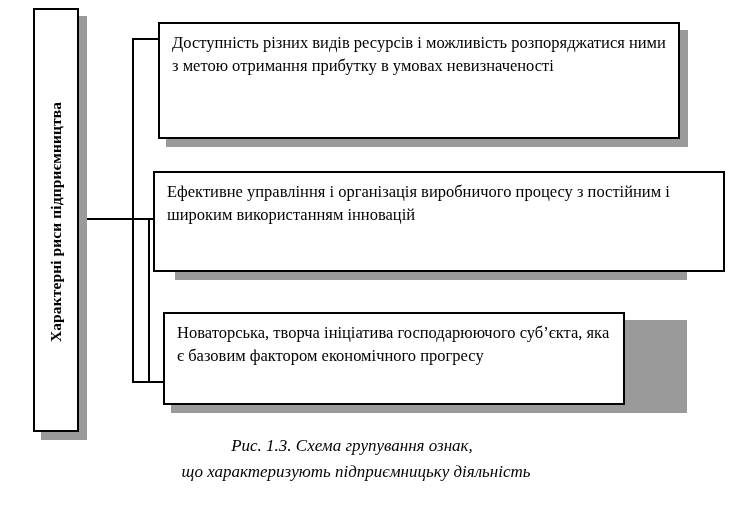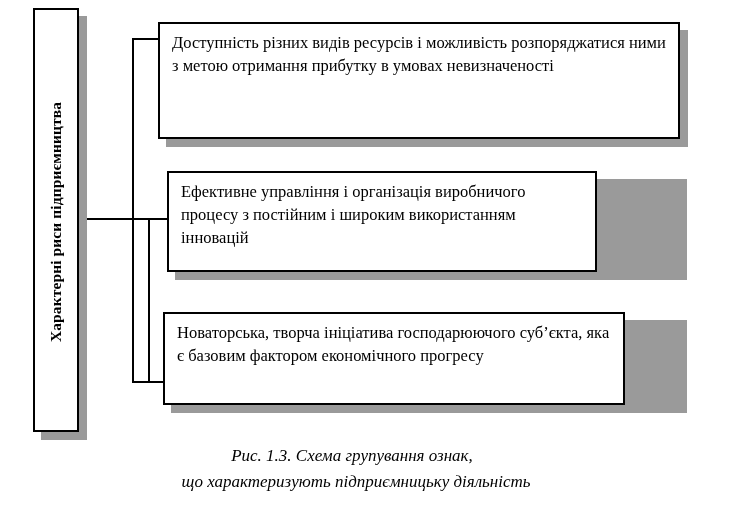--- a/index.html
+++ b/index.html
@@ -67,21 +67,21 @@
   }
   .node-shadow {
     position: absolute;
     background: #9a9a9a;
     z-index: 2;
   }
 
   #node1 { left: 158px; top: 22px;  width: 522px; height: 117px; }
   #node1-sh { left: 166px; top: 30px; width: 522px; height: 117px; }
 
-  #node2 { left: 167px; top: 171px; width: 430px; height: 101px; }
+  #node2 { left: 153px; top: 171px; width: 572px; height: 101px; }
   #node2-sh { left: 175px; top: 179px; width: 512px; height: 101px; }
 
   #node3 { left: 163px; top: 312px; width: 462px; height: 93px; }
   #node3-sh { left: 171px; top: 320px; width: 516px; height: 93px; }
 
   
   .line {
     position: absolute;
     background: #000000;
     z-index: 1;
@@ -94,21 +94,21 @@
   #trunk-h { left: 79px; top: 218px; width: 91px; height: 2px; }
   
   #spine2 { left: 148px; top: 218px; width: 2px; height: 165px; }
   #stub2 { left: 148px; top: 218px; width: 22px; height: 2px; }
   #stub3 { left: 132px; top: 381px; width: 34px; height: 2px; }
 
   
   #caption {
     position: absolute;
     left: 0;
-    top: 443px;
+    top: 433px;
     width: 704px;
     text-align: center;
     font-style: italic;
     font-size: 17px;
     line-height: 1.5;
   }
   #caption .line1 { display: block; }
   #caption .line2 { display: block; padding-left: 8px; }
 </style>
 </head>

